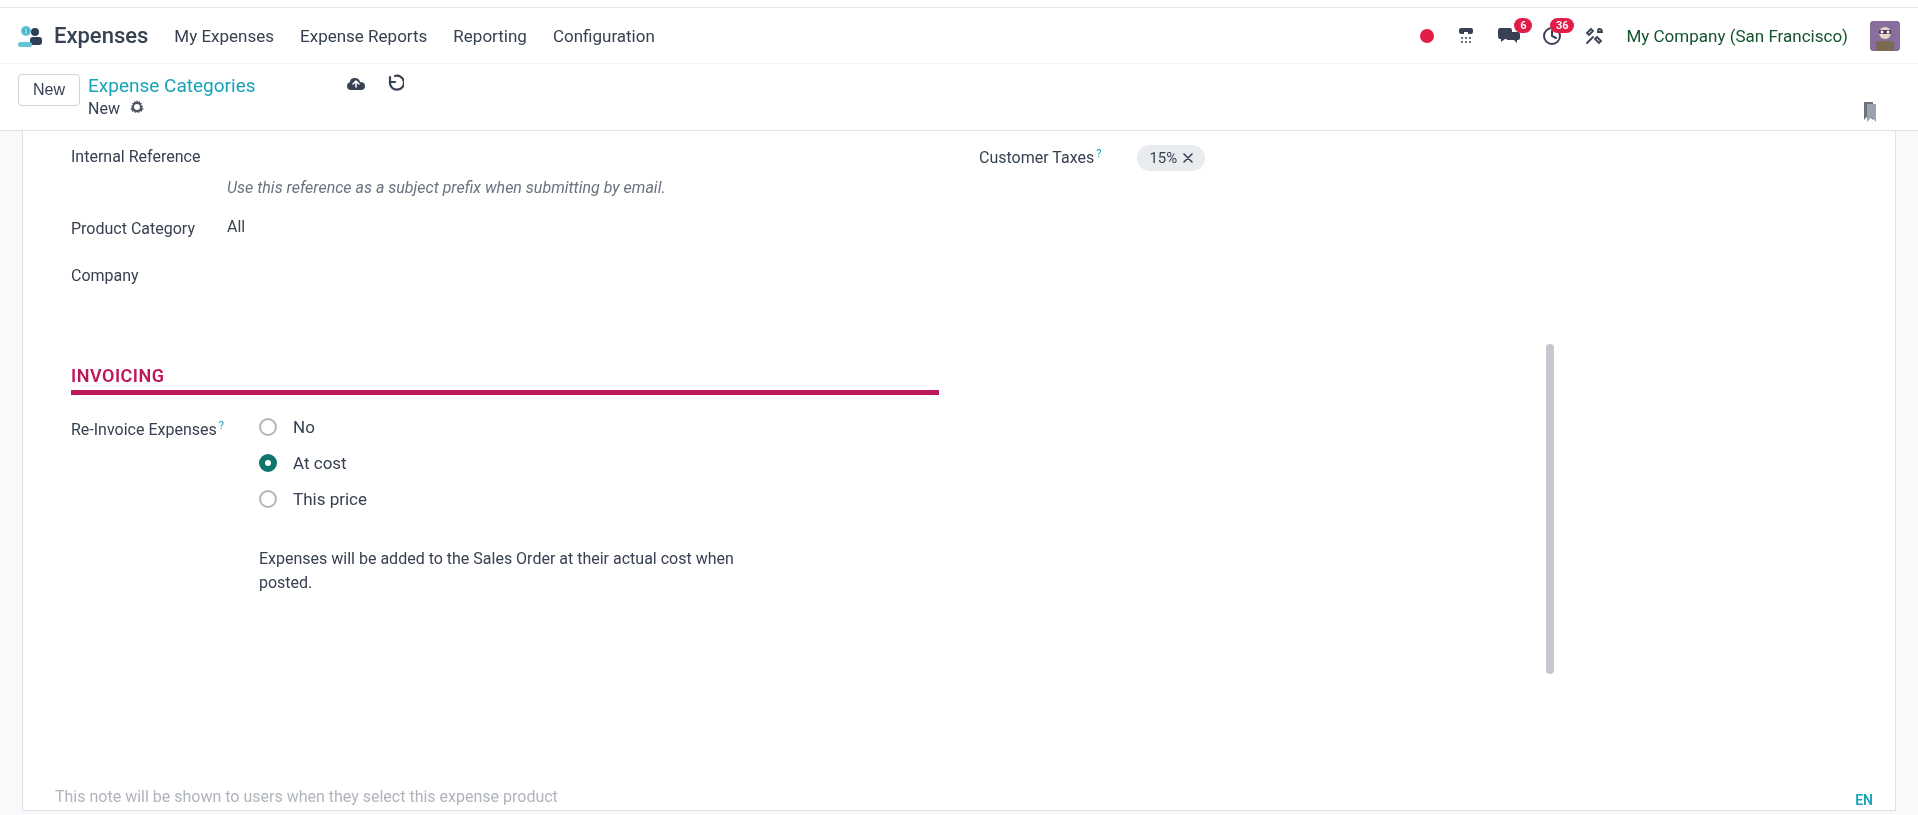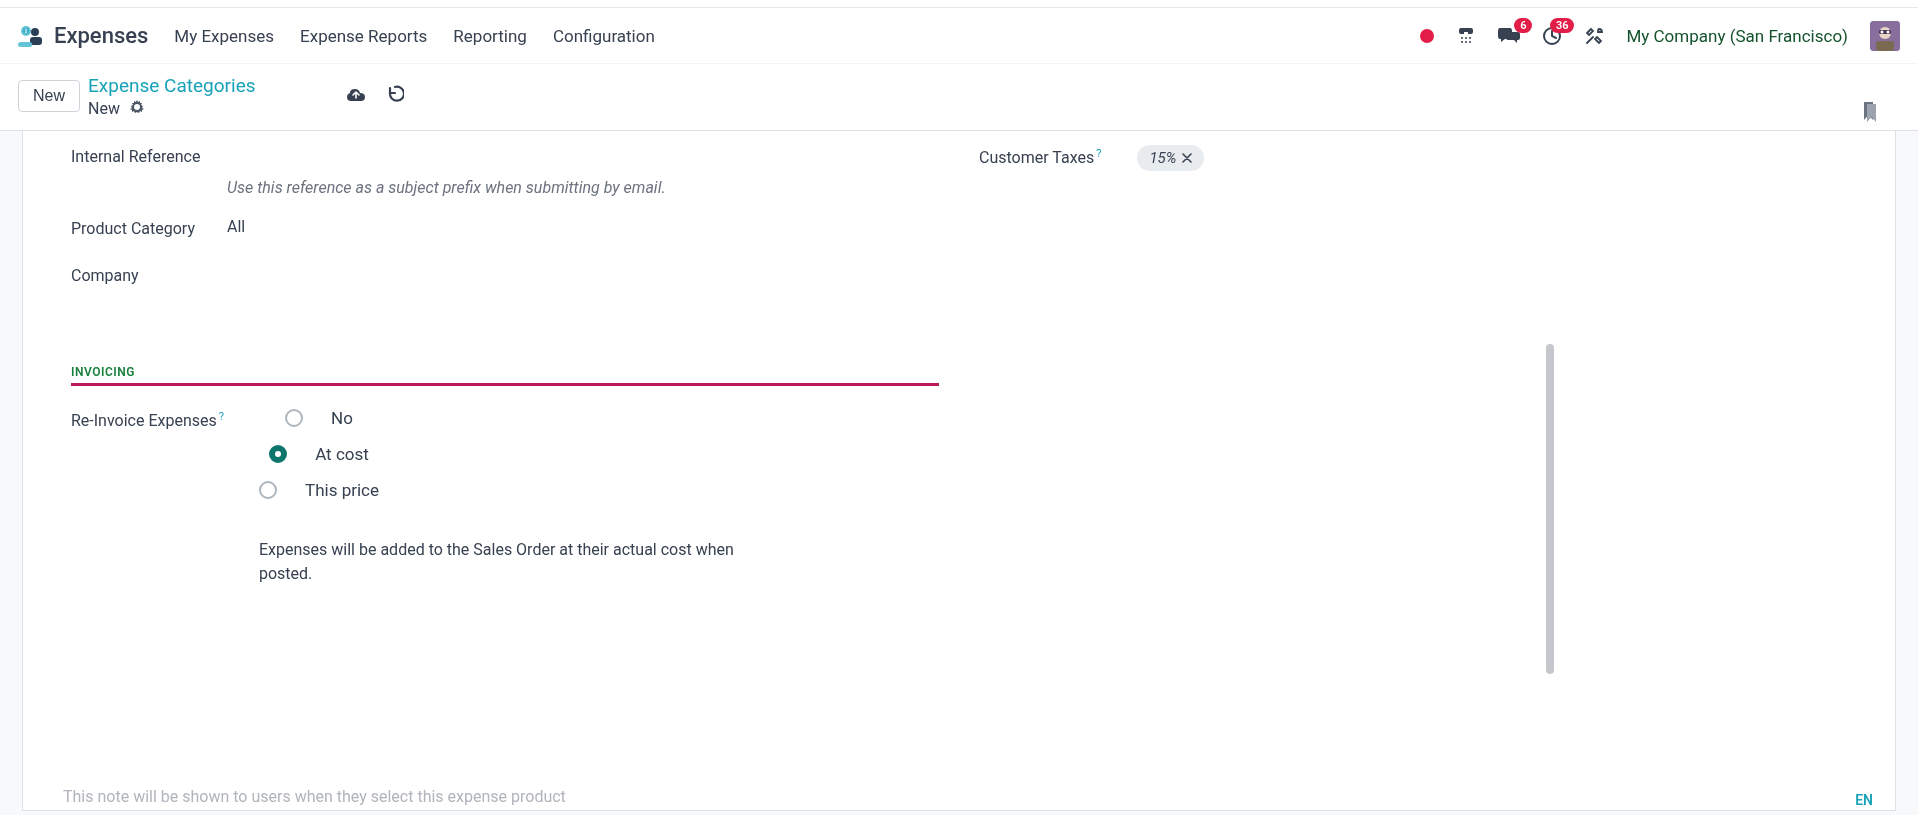--- a/index.html
+++ b/index.html
@@ -90,21 +90,21 @@
   }
   .avatar {
     width: 30px;
     height: 30px;
     border-radius: 4px;
     background: #8b7a9e;
     overflow: hidden;
   }
   .subheader {
     display: flex;
-    align-items: center;
+    align-items: flex-start;
     background: #fff;
     padding: 10px 18px 12px 18px;
     border-bottom: 1px solid #dee2e6;
     position: relative;
   }
   .btn-new {
     border: 1px solid #ced4da;
     background: #fff;
     padding: 6px 14px;
     font-size: 16px;
@@ -199,48 +199,46 @@
   }
   .tag-chip {
     display: inline-flex;
     align-items: center;
     background: #e9ecef;
     border-radius: 14px;
     padding: 4px 12px;
     font-size: 15px;
     gap: 6px;
     color: #374151;
-    font-style: italic;
   }
   .tag-remove {
     cursor: pointer;
     color: #374151;
   }
   .section-header {
-    font-size: 12px;
+    font-size: 18px;
     font-weight: 600;
     letter-spacing: 0.5px;
-    color: #15803d;
-    border-bottom: 3px solid #be185d;
+    color: #be185d;
+    border-bottom: 5px solid #be185d;
     padding-bottom: 4px;
     margin-top: 80px;
     margin-bottom: 22px;
   }
   .radio-group {
     margin-left: 0px;
     display: flex;
     flex-direction: column;
     gap: 16px;
   }
   .radio-row {
     display: flex;
     align-items: center;
-    gap: 28px;
-    cursor: pointer;
-    justify-content: center;
+    gap: 16px;
+    cursor: pointer;
   }
   .radio-circle {
     width: 18px;
     height: 18px;
     border: 2px solid #adb5bd;
     border-radius: 50%;
     position: relative;
     flex-shrink: 0;
   }
   .radio-circle.checked {
@@ -266,21 +264,21 @@
     margin-left: 188px;
     color: #374151;
     font-size: 16px;
     margin-top: 38px;
     max-width: 480px;
     line-height: 1.5;
   }
   .bottom-note {
     position: absolute;
     bottom: 4px;
-    left: 40px;
+    left: 32px;
     font-size: 16px;
     color: #b0b4bb;
   }
   .lang-tag {
     position: absolute;
     bottom: 2px;
     right: 22px;
     font-size: 14px;
     color: #17a2b8;
     font-weight:600;

